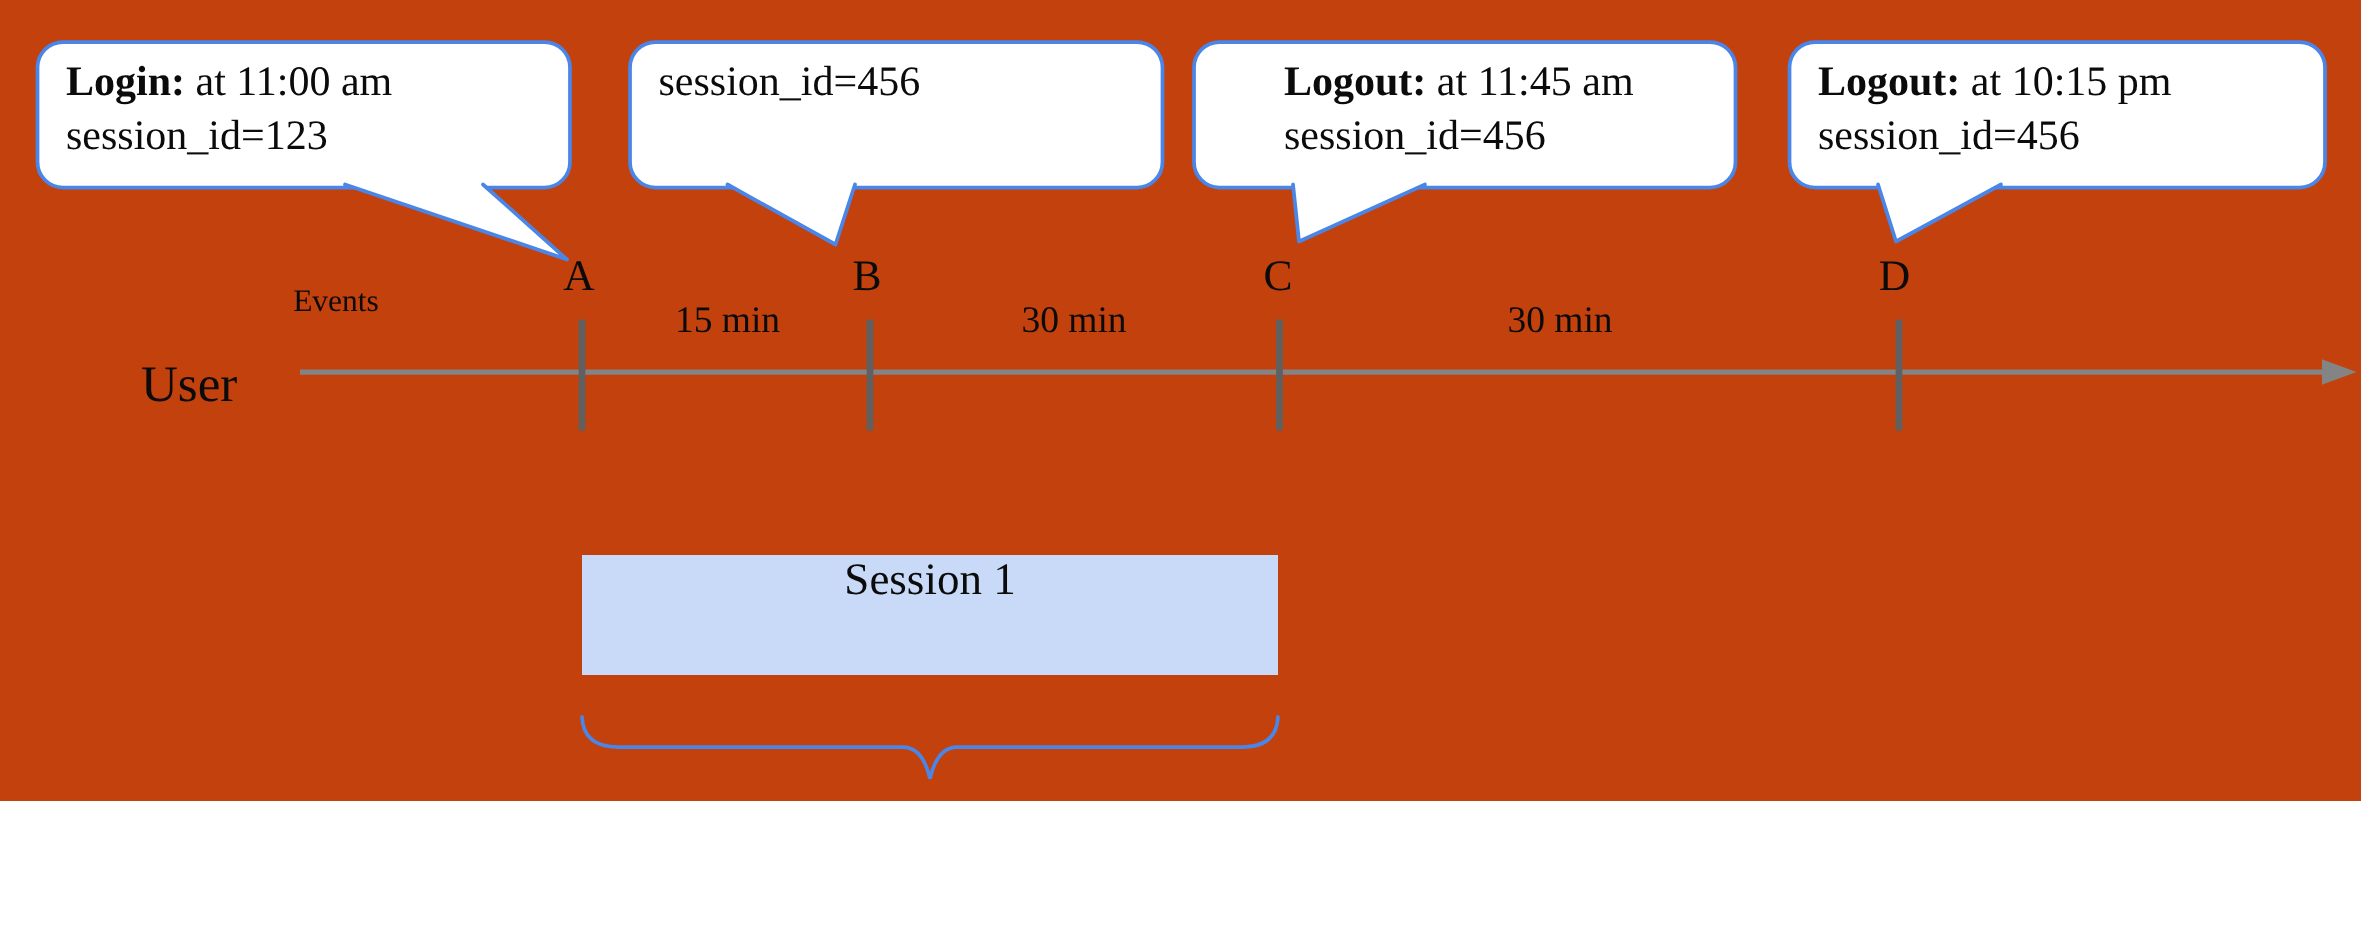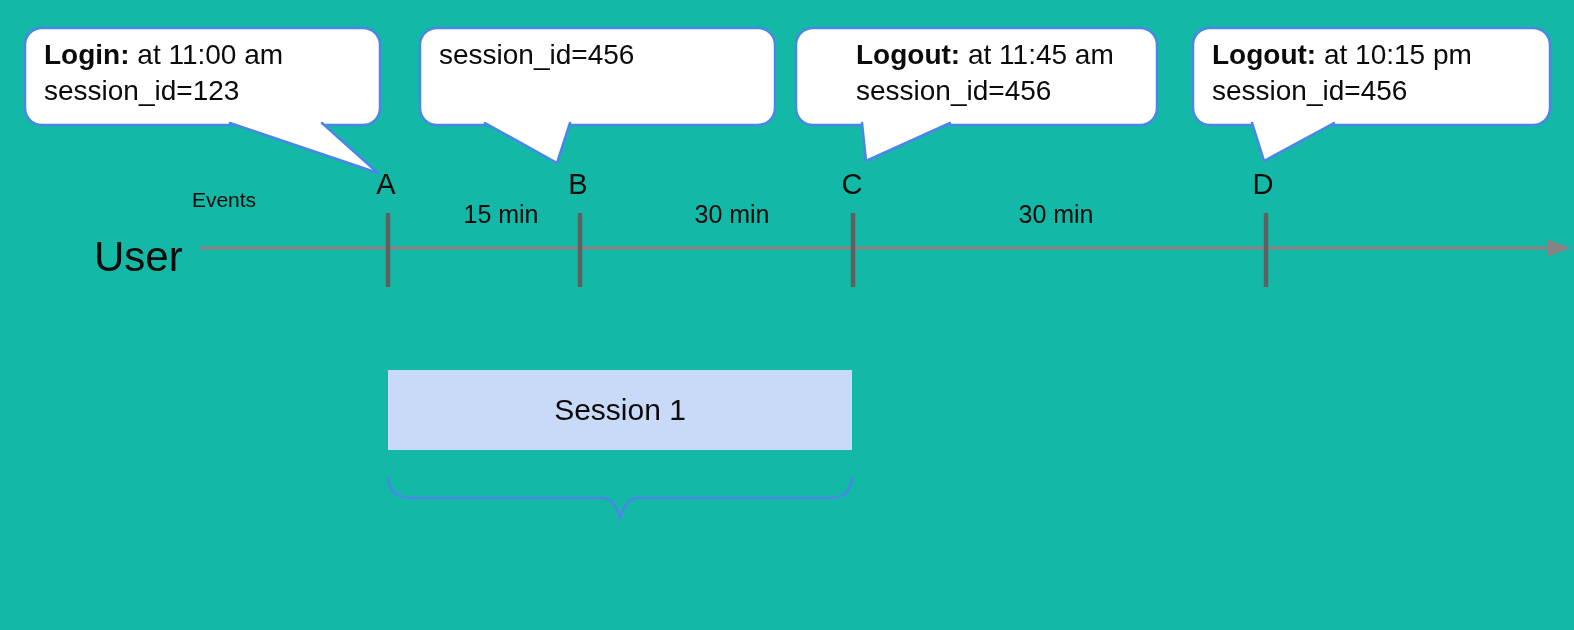--- a/index.html
+++ b/index.html
@@ -5,53 +5,53 @@
   :root{
     --accent-blue:#4a86e8;
     --session-fill:#c9daf8;
     --axis-gray:#848484;
     --tick-gray:#606060;
     --text-black:#0b0b0b;
   }
   html,body{margin:0;padding:0;background:#ffffff;}
   .canvas{
     position:relative;
-    width:1574px;height:630px;
-    background:#14b8a6;
-    font-family:Liberation Sans, sans-serif;
+    width:1574px;height:534px;
+    background:#c2410c;
+    font-family:Liberation Serif, serif;
     color:var(--text-black);
     overflow:hidden;
   }
   .shapes{position:absolute;left:0;top:0;width:1574px;height:630px;pointer-events:none;}
   .callout-text{
     position:absolute;top:37px;
     font-size:28px;line-height:36px;color:var(--text-black);
     white-space:nowrap;
   }
   .callout-text .bold{font-weight:bold;}
   .marker-label{
     position:absolute;top:169px;transform:translateX(-50%);
     font-size:29px;line-height:30px;color:var(--text-black);
   }
   .events-label{
     position:absolute;top:185px;transform:translateX(-50%);
     font-size:21px;line-height:30px;color:var(--text-black);
   }
   .interval-label{
     position:absolute;top:201px;transform:translateX(-50%);
-    font-size:25px;line-height:26px;color:var(--text-black);white-space:nowrap;margin-left:16px;
+    font-size:25px;line-height:26px;color:var(--text-black);white-space:nowrap;
   }
   .user-label{
     position:absolute;left:94px;top:240px;
-    font-size:42px;line-height:34px;color:var(--text-black);
+    font-size:34px;line-height:34px;color:var(--text-black);
   }
   .session-box{
     position:absolute;left:388px;top:370px;width:464px;height:80px;
     background:var(--session-fill);
-    display:flex;align-items:center;justify-content:center;
+    display:flex;justify-content:center;
     font-size:30px;color:var(--text-black);
   }
   .session-caption{
     position:absolute;left:619px;top:576px;transform:translateX(-50%);
     font-size:30px;line-height:34px;color:var(--text-black);white-space:nowrap;
   }
 </style>
 </head>
 <body>
 

